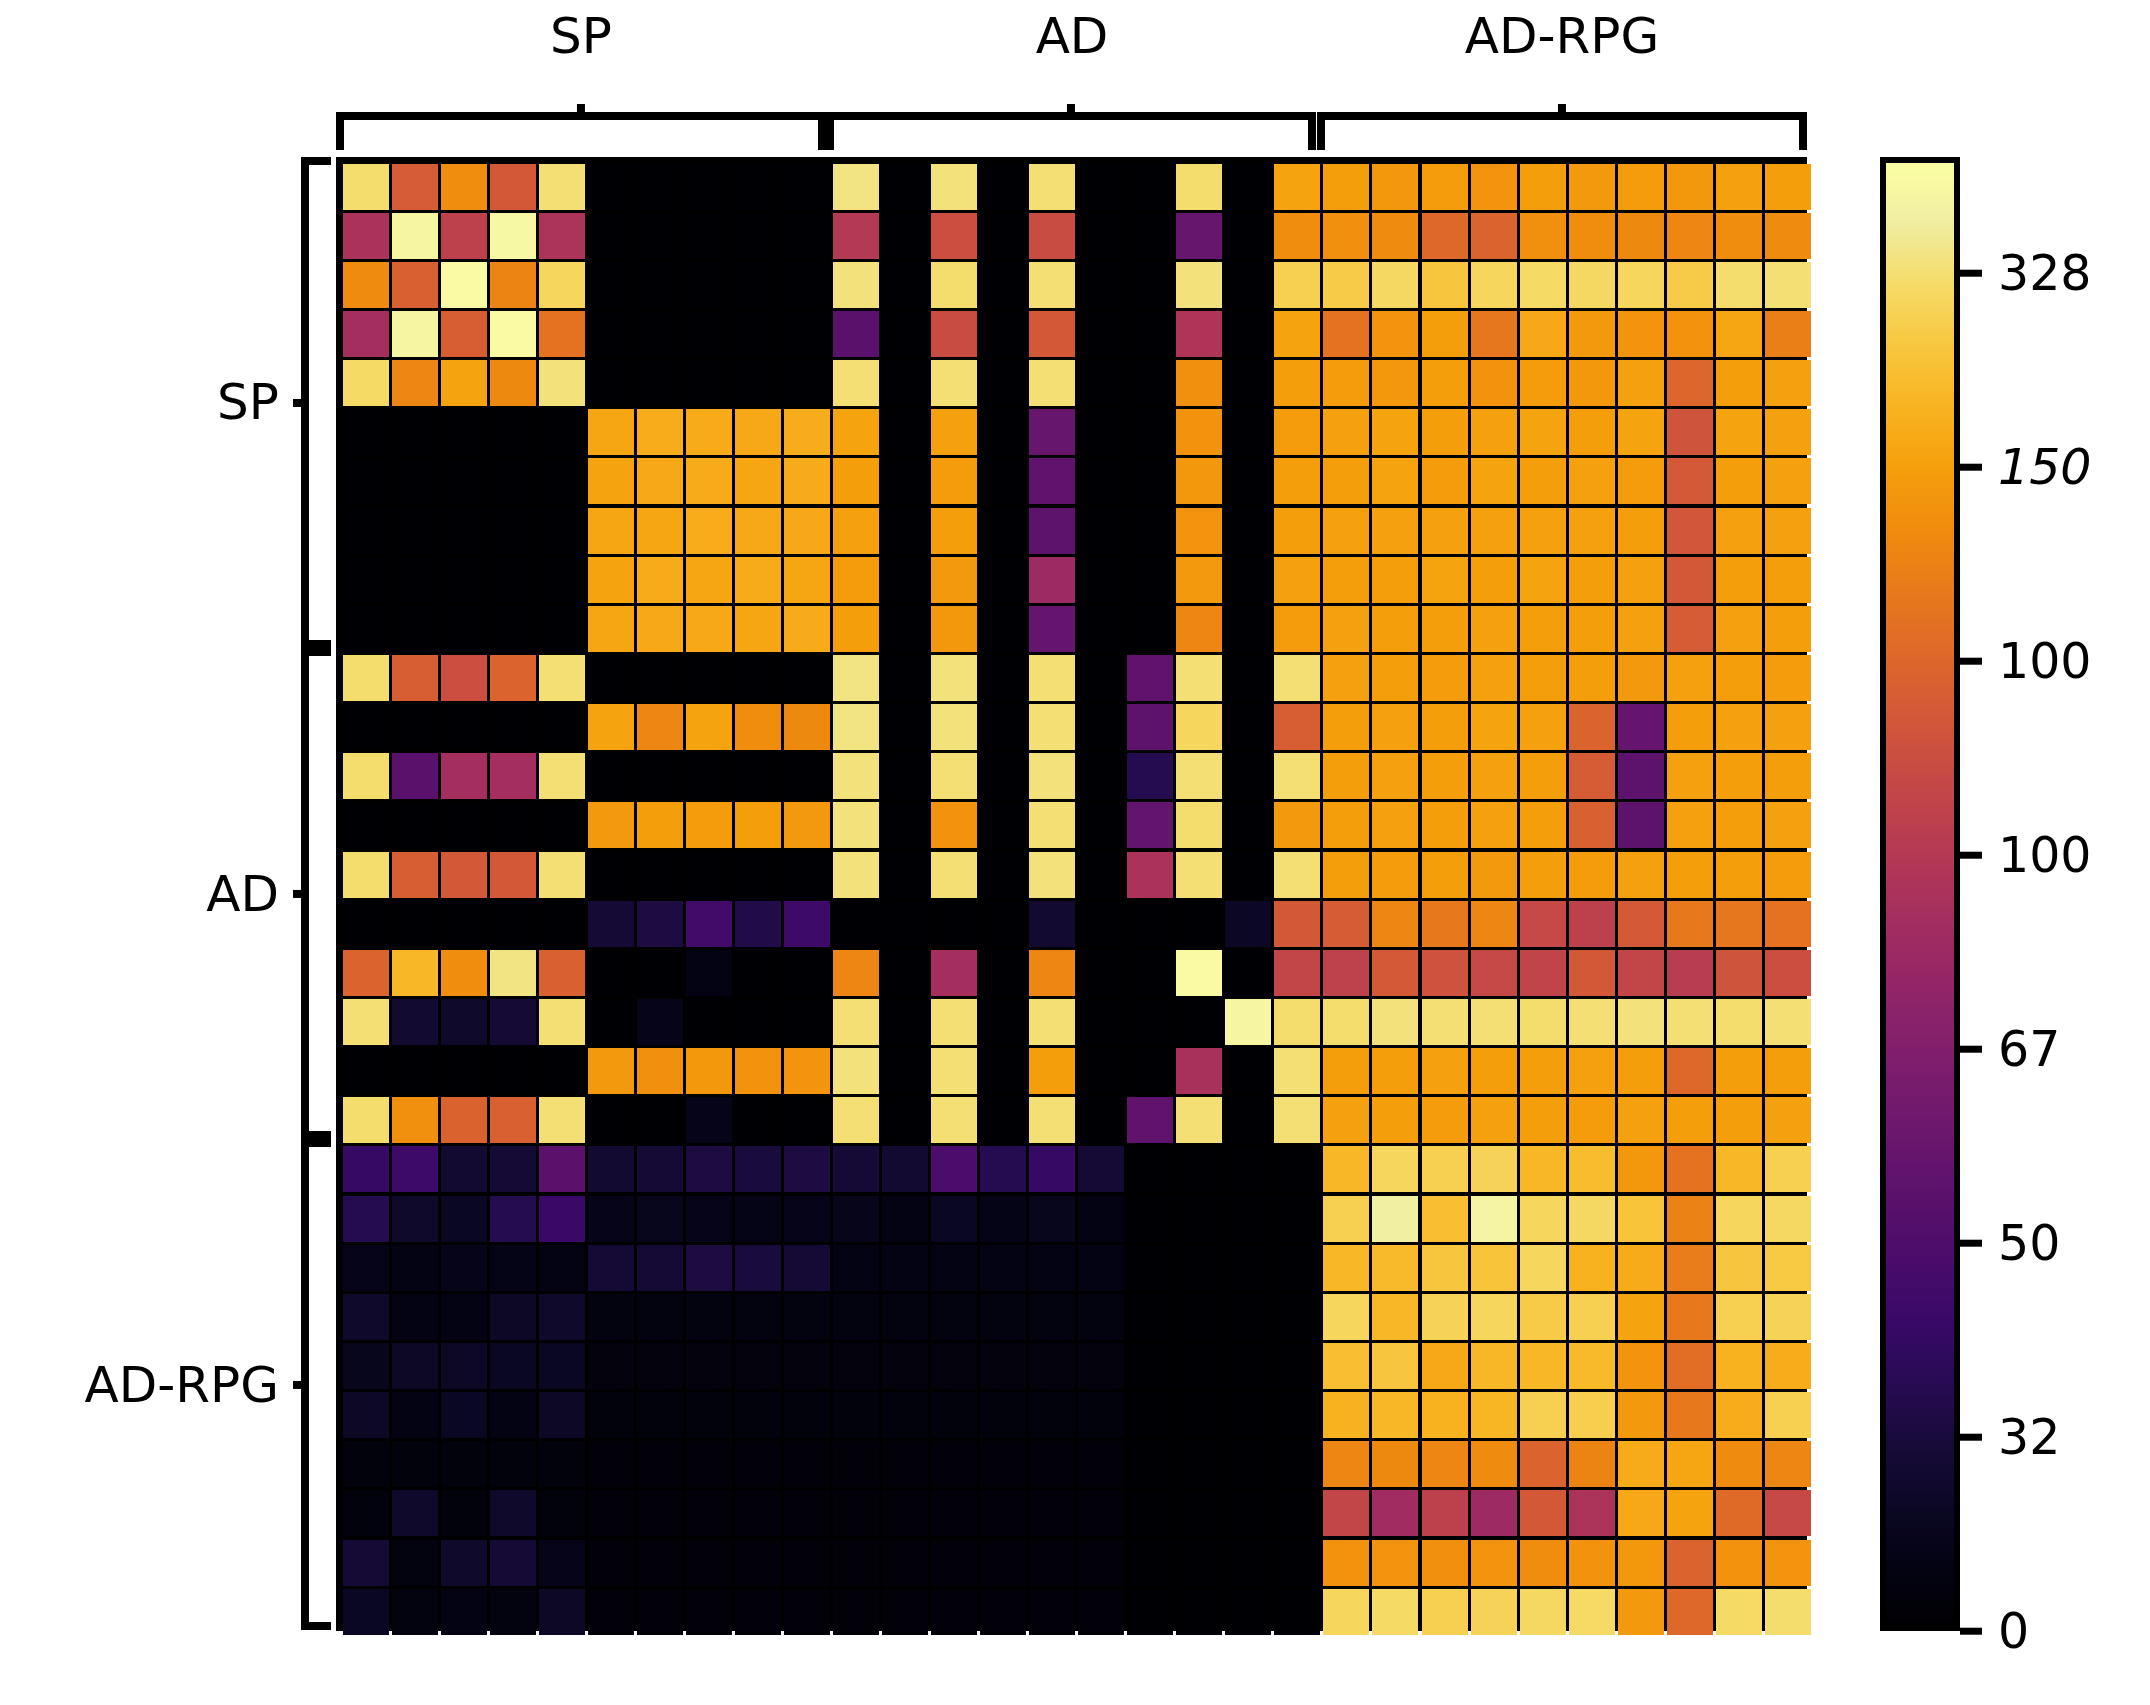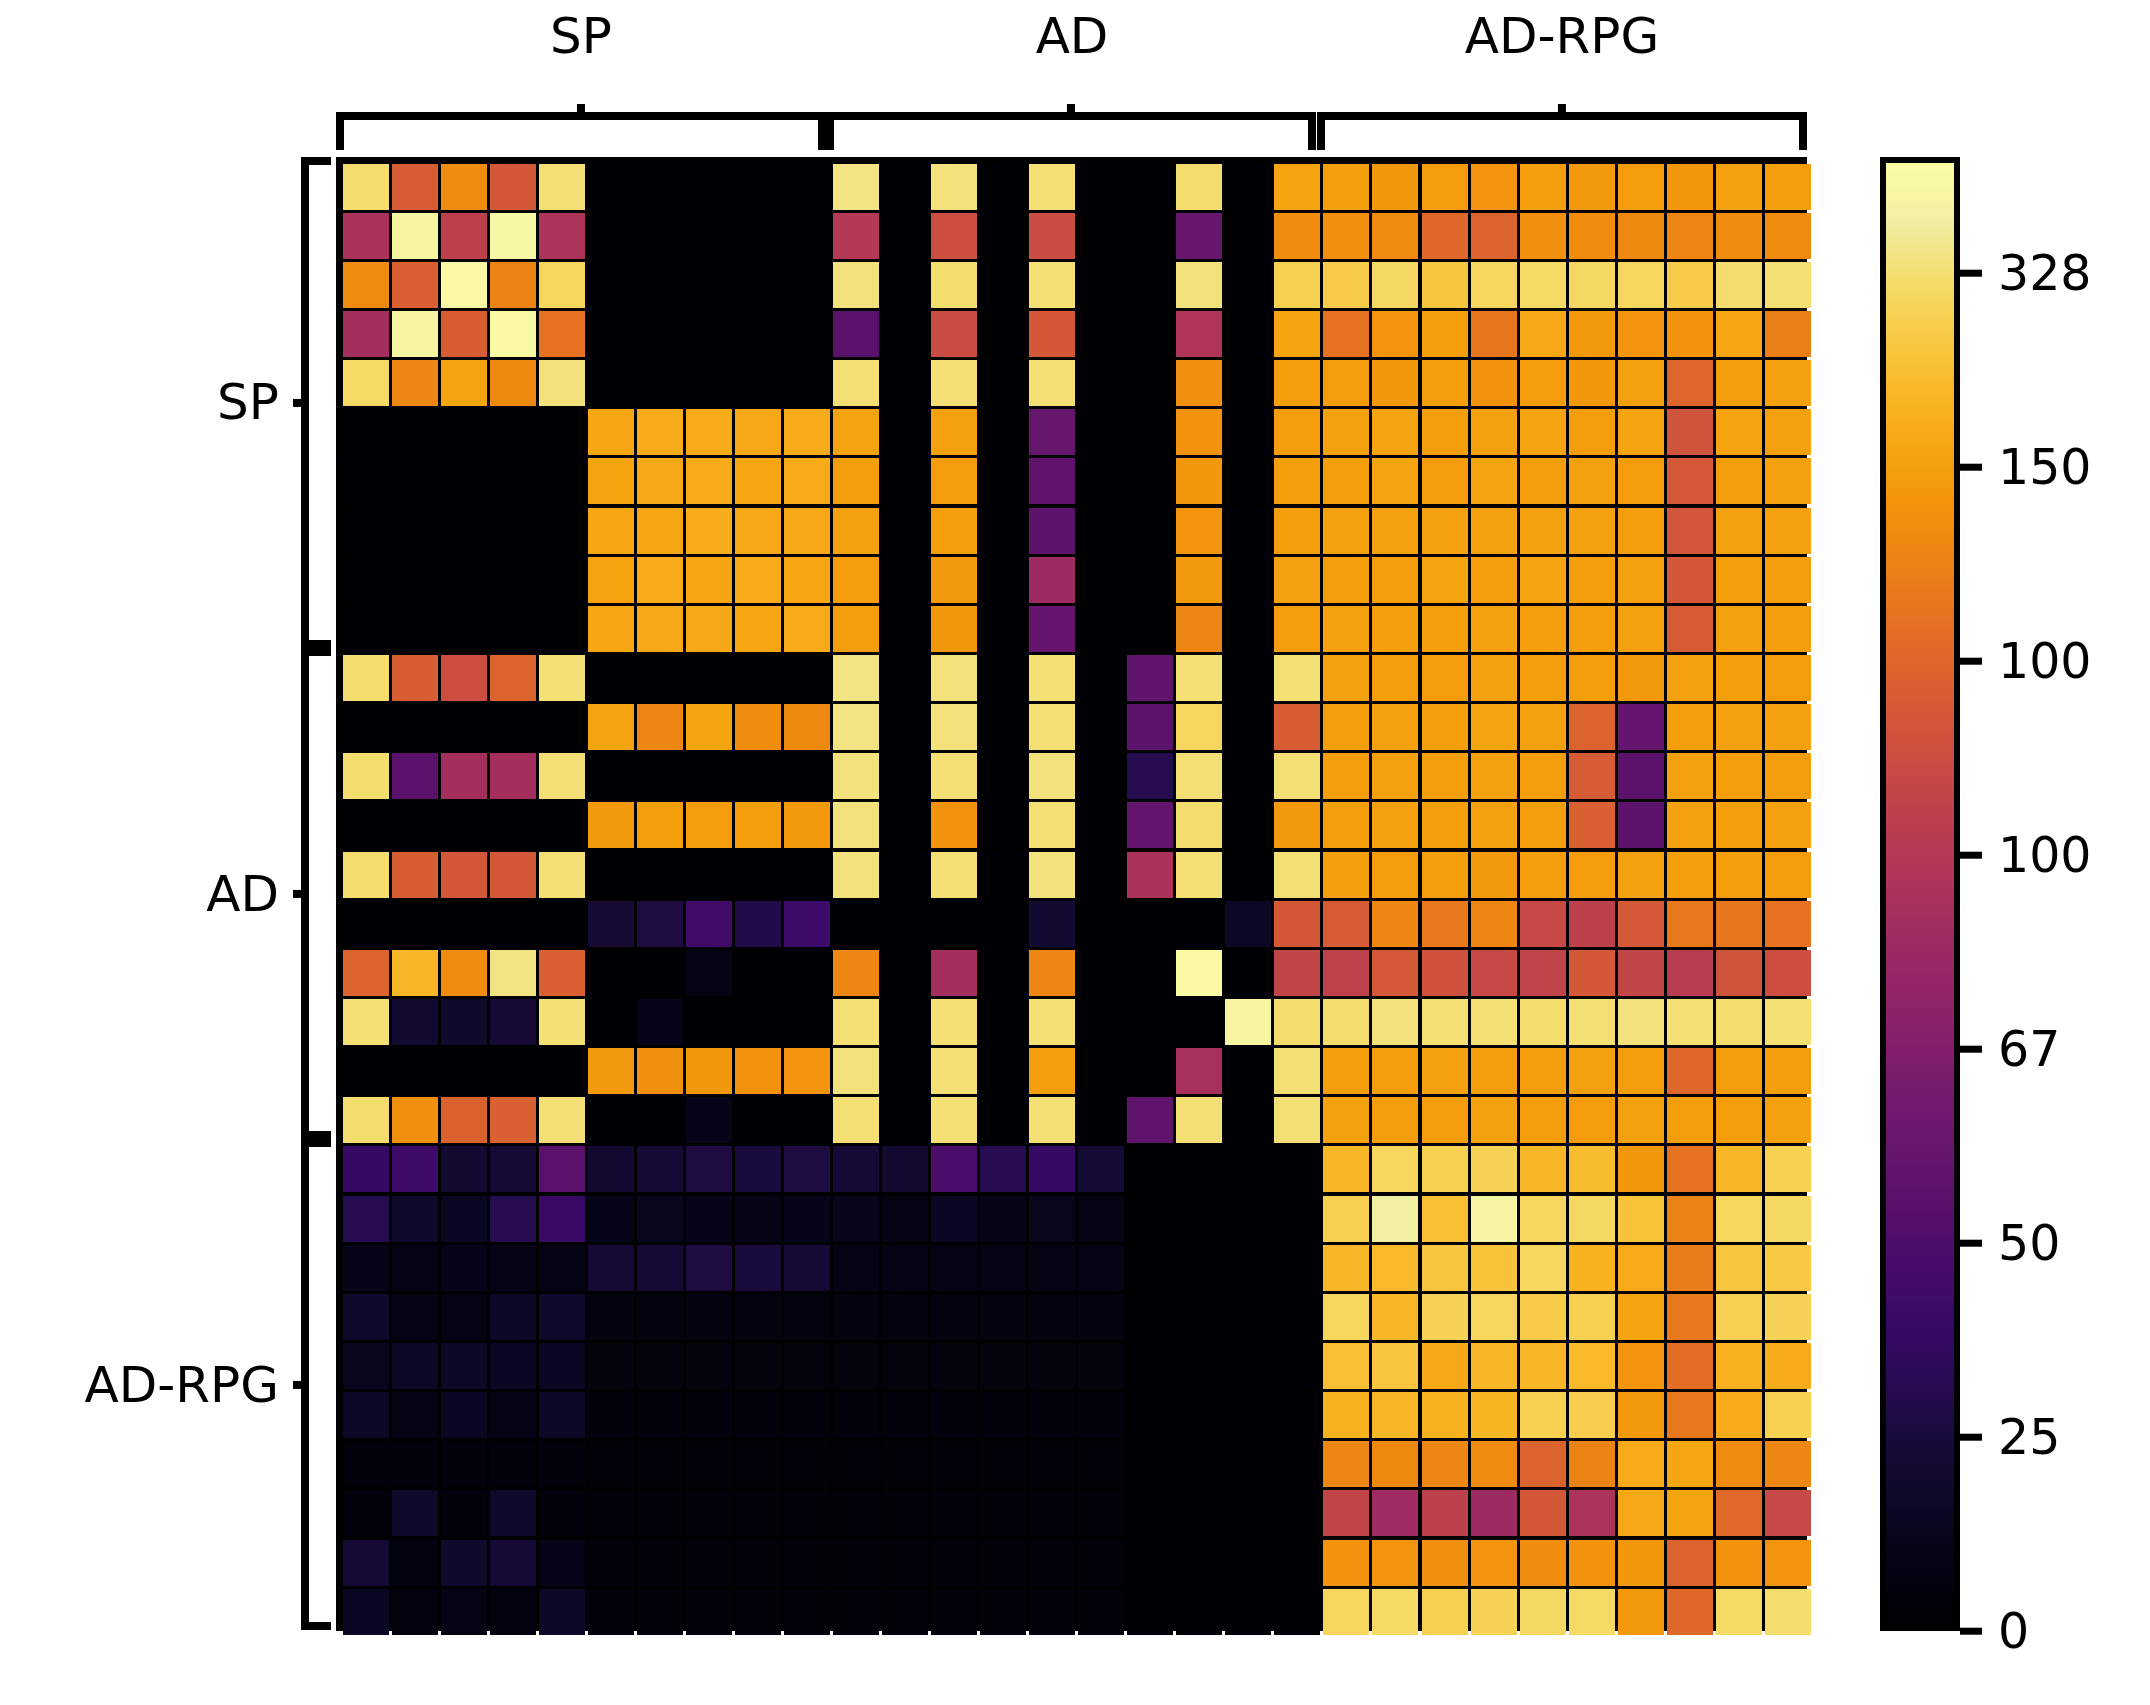--- a/index.html
+++ b/index.html
@@ -978,30 +978,30 @@
       <div class="hm-cell" style="left: 1375px; top: 1427px; width: 46px; height: 46px; background: rgb(245, 219, 102);"></div>
       <div class="hm-cell" style="left: 1424px; top: 1427px; width: 46px; height: 46px; background: rgb(244, 221, 109);"></div>
     </div>
 
   <div id="cbar-wrap" style="left: 1880px; top: 157px; width: 80px; height: 1474px;">
     <div id="cbar" style="background: linear-gradient(to top, rgb(0, 0, 4) 0%, rgb(4, 3, 19) 4.17%, rgb(12, 8, 38) 8.33%, rgb(24, 11, 58) 12.5%, rgb(40, 11, 84) 16.67%, rgb(57, 9, 104) 20.83%, rgb(74, 12, 107) 25%, rgb(90, 17, 107) 29.17%, rgb(106, 23, 110) 33.33%, rgb(122, 28, 109) 37.5%, rgb(138, 34, 106) 41.67%, rgb(155, 41, 100) 45.83%, rgb(170, 50, 91) 50%, rgb(185, 61, 80) 54.17%, rgb(199, 74, 68) 58.33%, rgb(212, 89, 55) 62.5%, rgb(223, 105, 41) 66.67%, rgb(232, 122, 27) 70.83%, rgb(240, 140, 14) 75%, rgb(245, 159, 12) 79.17%, rgb(248, 179, 33) 83.33%, rgb(248, 199, 63) 87.5%, rgb(245, 219, 103) 91.67%, rgb(240, 237, 161) 95.83%, rgb(252, 255, 164) 100%);"></div>
     <div id="cbar-ticks">
         <div class="cb-tick" style="top: 1474px;"></div>
         <div class="cb-ticklabel" style="top: 1474px;">0</div>
         <div class="cb-tick" style="top: 1280px;"></div>
-        <div class="cb-ticklabel" style="top: 1280px;">25</div>
+        <div class="cb-ticklabel" style="top: 1280px;">32</div>
         <div class="cb-tick" style="top: 1086px;"></div>
         <div class="cb-ticklabel" style="top: 1086px;">50</div>
         <div class="cb-tick" style="top: 892px;"></div>
         <div class="cb-ticklabel" style="top: 892px;">67</div>
         <div class="cb-tick" style="top: 698px;"></div>
         <div class="cb-ticklabel" style="top: 698px;">100</div>
         <div class="cb-tick" style="top: 504px;"></div>
         <div class="cb-ticklabel" style="top: 504px;">100</div>
         <div class="cb-tick" style="top: 310px;"></div>
-        <div class="cb-ticklabel" style="top: 310px;">150</div>
+        <div class="cb-ticklabel" style="top: 310px; font-style: italic;">150</div>
         <div class="cb-tick" style="top: 116px;"></div>
         <div class="cb-ticklabel" style="top: 116px;">328</div>
       </div>
   </div>
 
 </div>
 
 
 </body></html>

